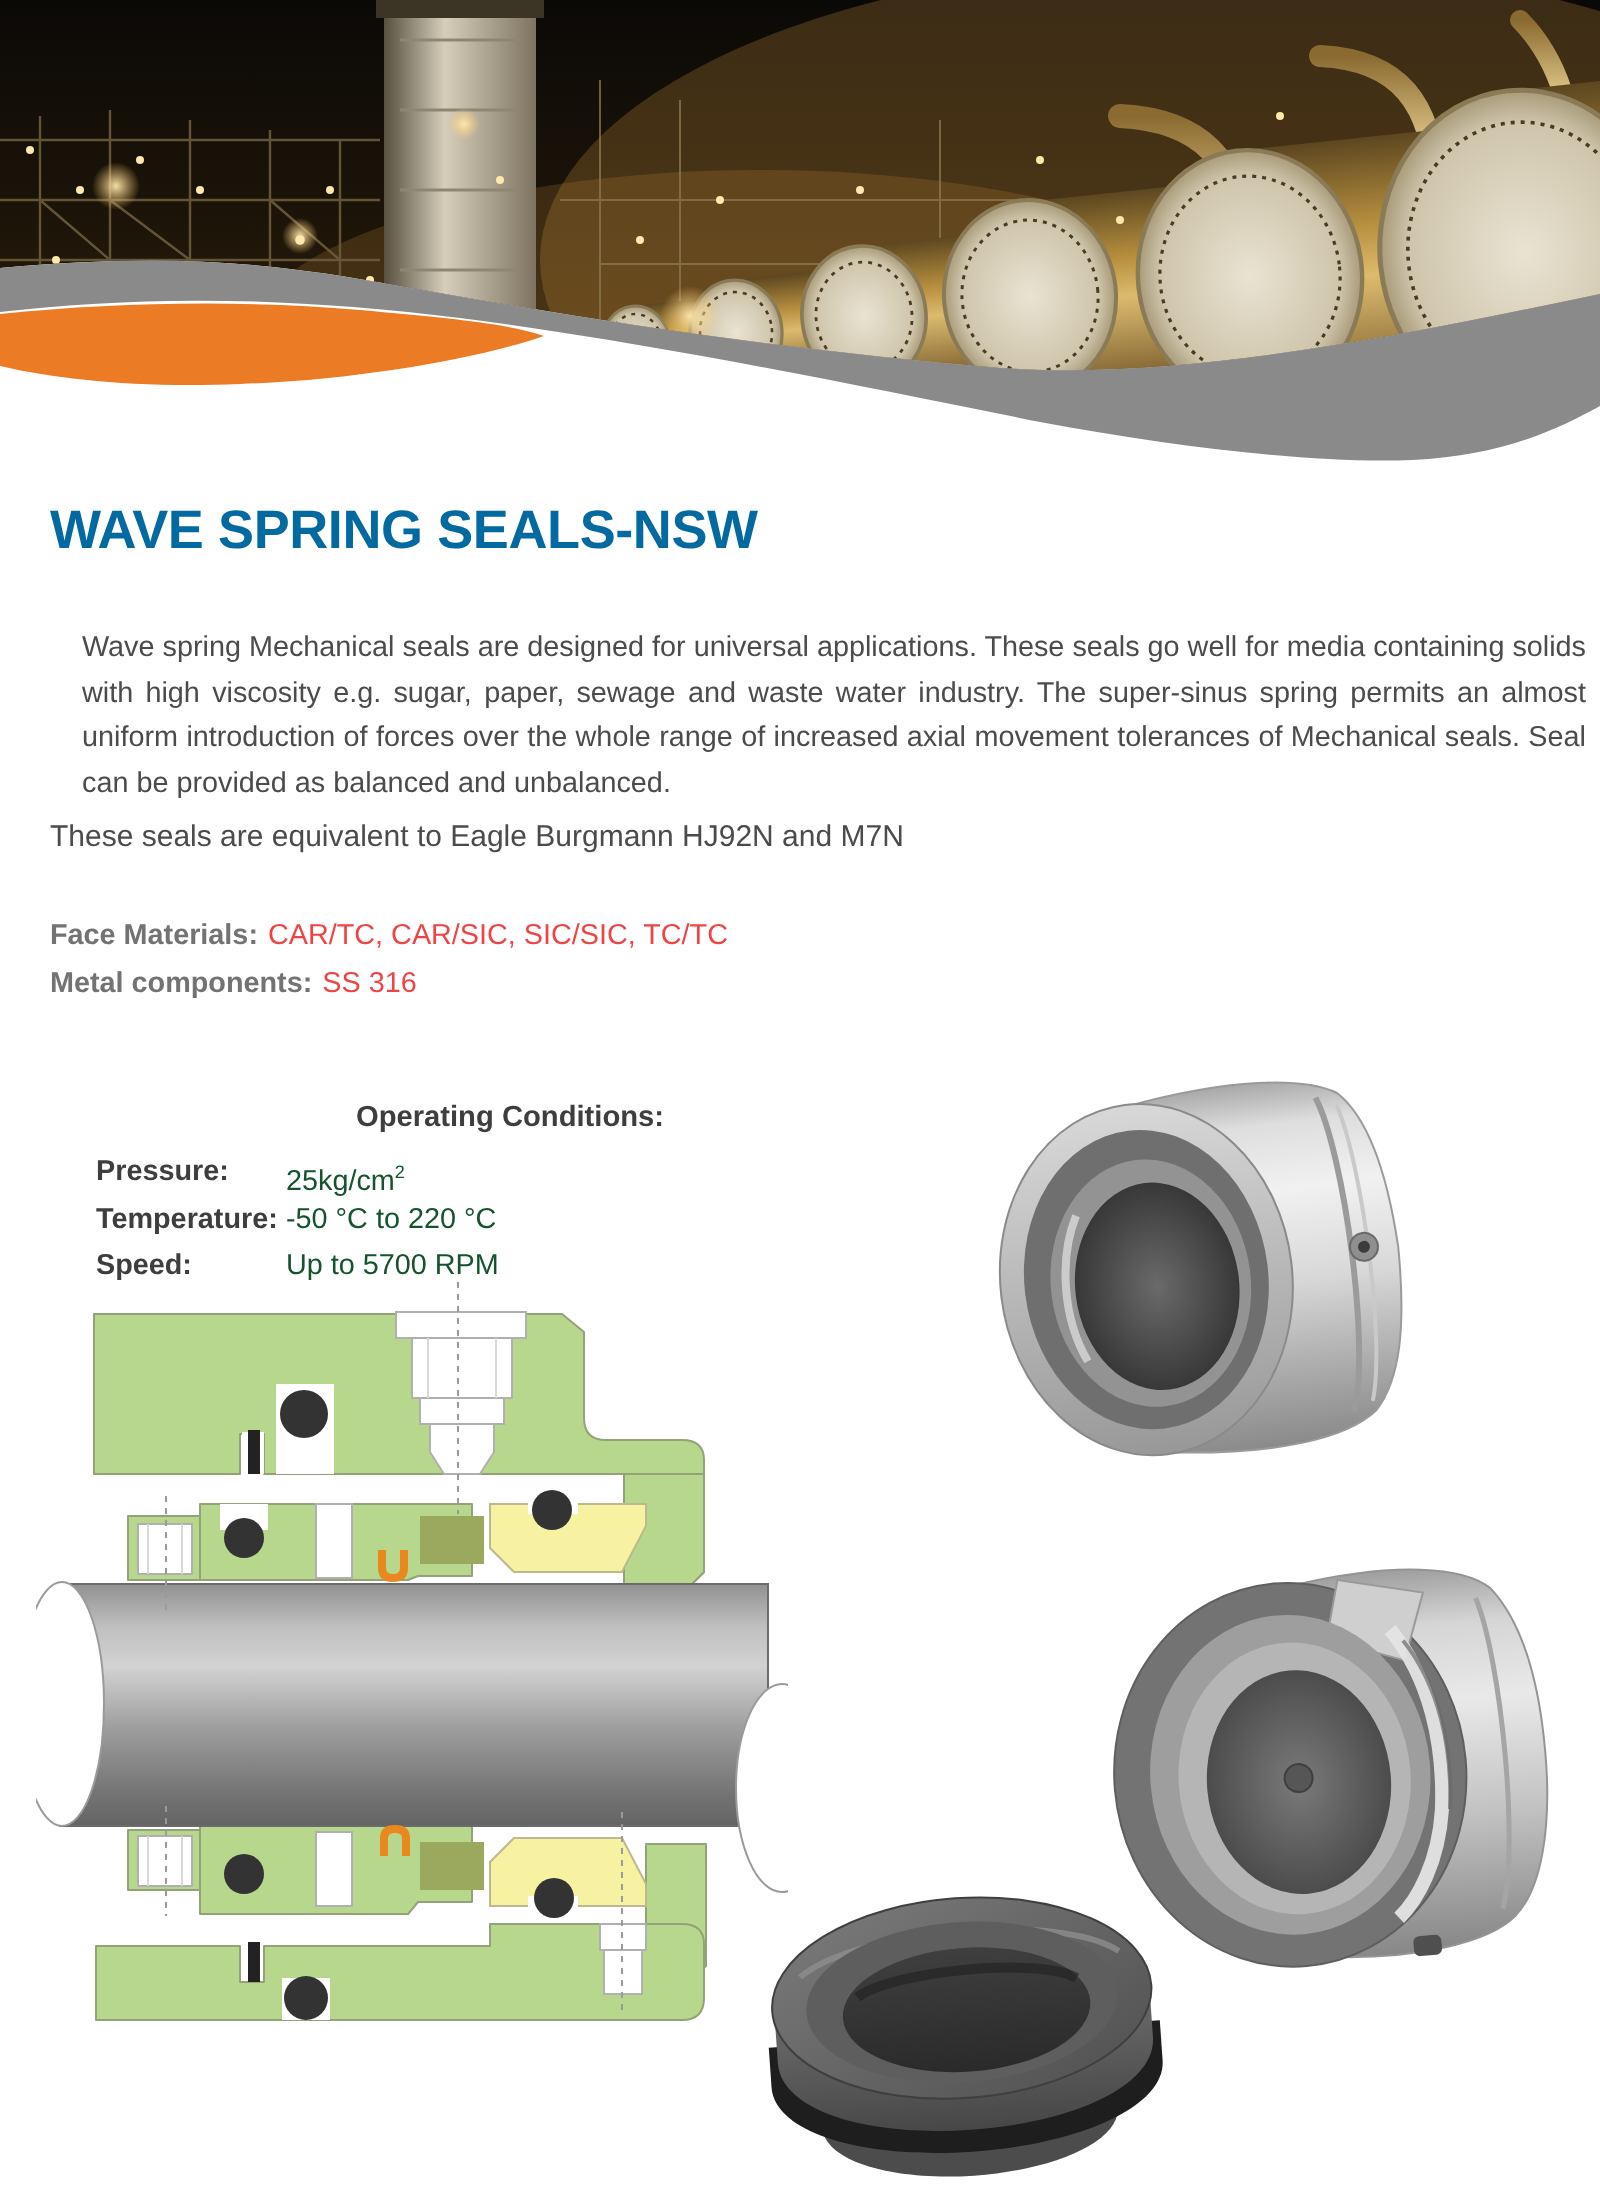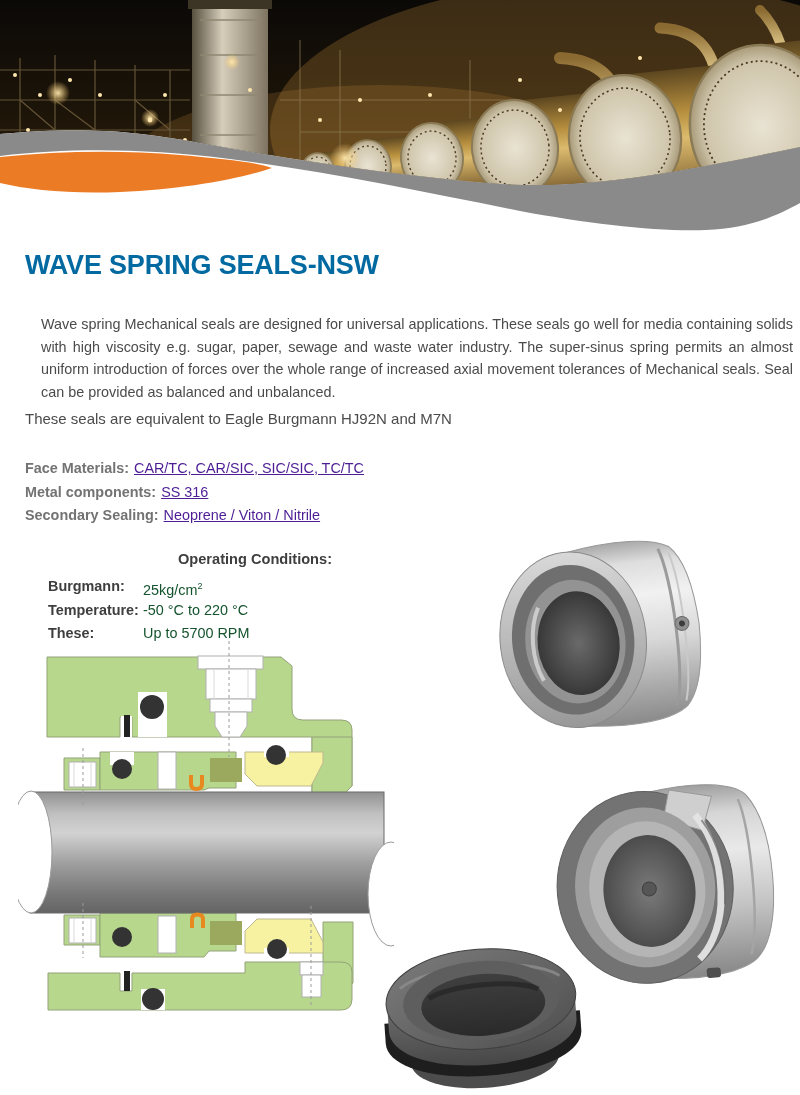--- a/index.html
+++ b/index.html
@@ -7,21 +7,21 @@
         font-family:"Liberation Sans",sans-serif;color:#4b4b4b;}
   .banner{position:absolute;top:0;left:0;width:800px;height:240px;}
   .page-title{position:absolute;top:250px;left:25px;margin:0;font-size:27px;font-weight:bold;
               letter-spacing:-0.2px;color:#0369a1;}
   .intro{position:absolute;top:297px;left:25px;width:752px;margin:16px;font-size:14.4px;
          line-height:22.6px;text-align:justify;color:#4b4b4b;}
   .equiv{position:absolute;top:410px;left:25px;width:752px;margin:0;font-size:15px;color:#4b4b4b;}
   .specs{position:absolute;top:457px;left:25px;width:752px;font-size:14.4px;}
   .spec-row{height:23.6px;line-height:23.6px;}
   .spec-label{font-weight:bold;color:#737373;}
-  .spec-value{color:#4c1d95;margin-left:5px;text-decoration:underline;}
+  .spec-value{color:#ef4444;margin-left:5px;}
   .opcond{position:absolute;top:551px;left:25px;width:460px;font-size:14.4px;}
   .opcond-heading{font-weight:bold;font-size:14.6px;color:#3e3e3e;text-align:center;}
   .opcond-rows{margin-top:8px;}
   .opcond-row{display:flex;height:23.6px;line-height:23.6px;margin-left:23px;}
   .opcond-label{font-weight:bold;color:#3e3e3e;width:95px;flex:0 0 95px;}
   .opcond-value{color:#14532d;}
   .opcond-value sup{font-size:9px;}
   .fig{position:absolute;}
   .fig svg{display:block;width:100%;height:100%;}
 </style>
@@ -169,38 +169,35 @@
 
   <p class="equiv">These seals are equivalent to Eagle Burgmann HJ92N and M7N</p>
 
   <div class="specs">
     <div class="spec-row">
       <span class="spec-label">Face Materials:</span><span class="spec-value">CAR/TC, CAR/SIC, SIC/SIC, TC/TC</span>
     </div>
     <div class="spec-row">
       <span class="spec-label">Metal components:</span><span class="spec-value">SS 316</span>
     </div>
-    <div class="spec-row">
-      <span class="spec-label">Secondary Sealing:</span><span class="spec-value">Neoprene / Viton / Nitrile</span>
-    </div>
   </div>
 
   <div class="opcond">
     <div class="opcond-heading">Operating Conditions:</div>
     <div class="opcond-rows">
       <div class="opcond-row">
-        <span class="opcond-label">Burgmann:</span>
+        <span class="opcond-label">Pressure:</span>
         <span class="opcond-value"><span>25kg/cm</span><sup>2</sup></span>
       </div>
       <div class="opcond-row">
         <span class="opcond-label">Temperature:</span>
         <span class="opcond-value">-50 °C to 220 °C</span>
       </div>
       <div class="opcond-row">
-        <span class="opcond-label">These:</span>
+        <span class="opcond-label">Speed:</span>
         <span class="opcond-value">Up to 5700 RPM</span>
       </div>
     </div>
   </div>
 
   <div class="fig" style="left:18px;top:638px;width:376px;height:378px;">
     <svg viewBox="18 638 376 378">
       <defs>
         <linearGradient id="shaftG" x1="0" y1="792" x2="0" y2="913" gradientUnits="userSpaceOnUse">
           <stop offset="0" stop-color="#919191"></stop>

